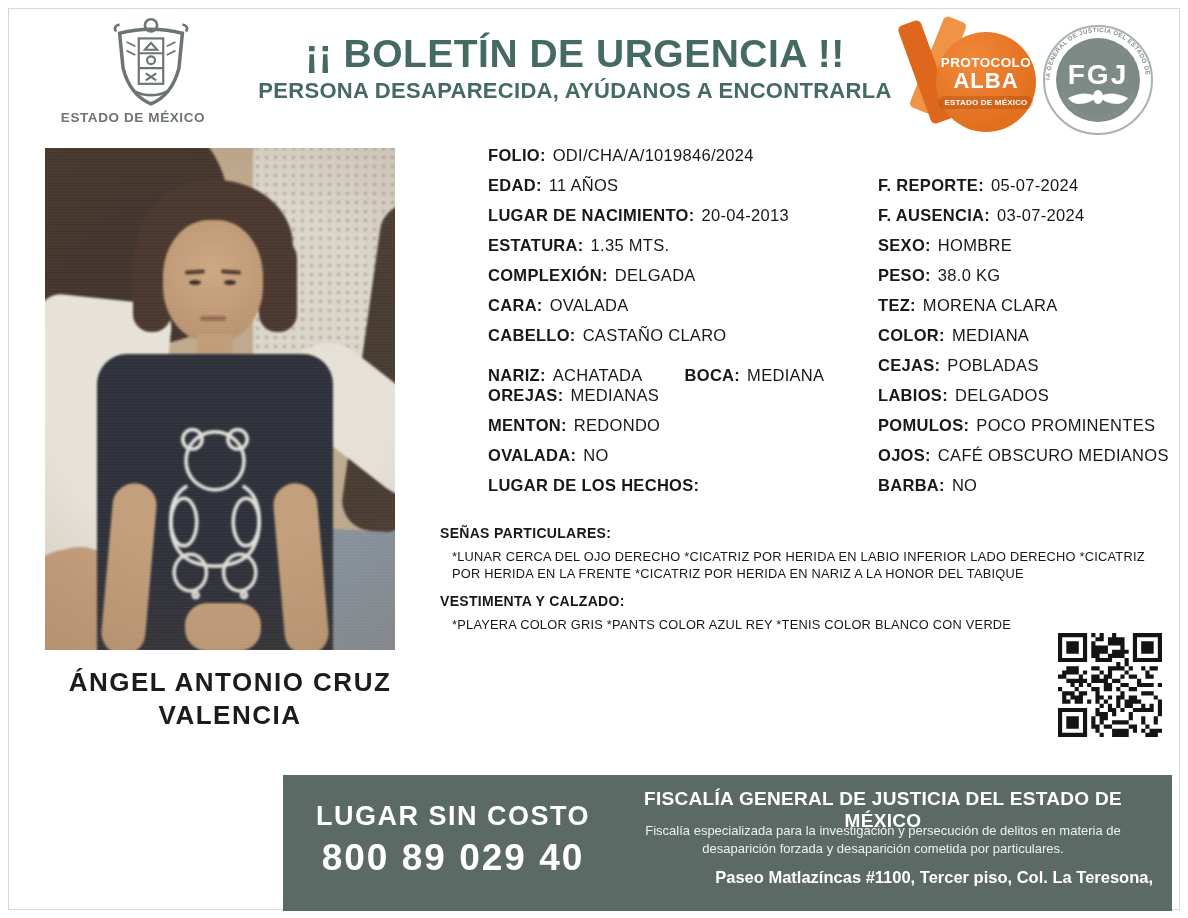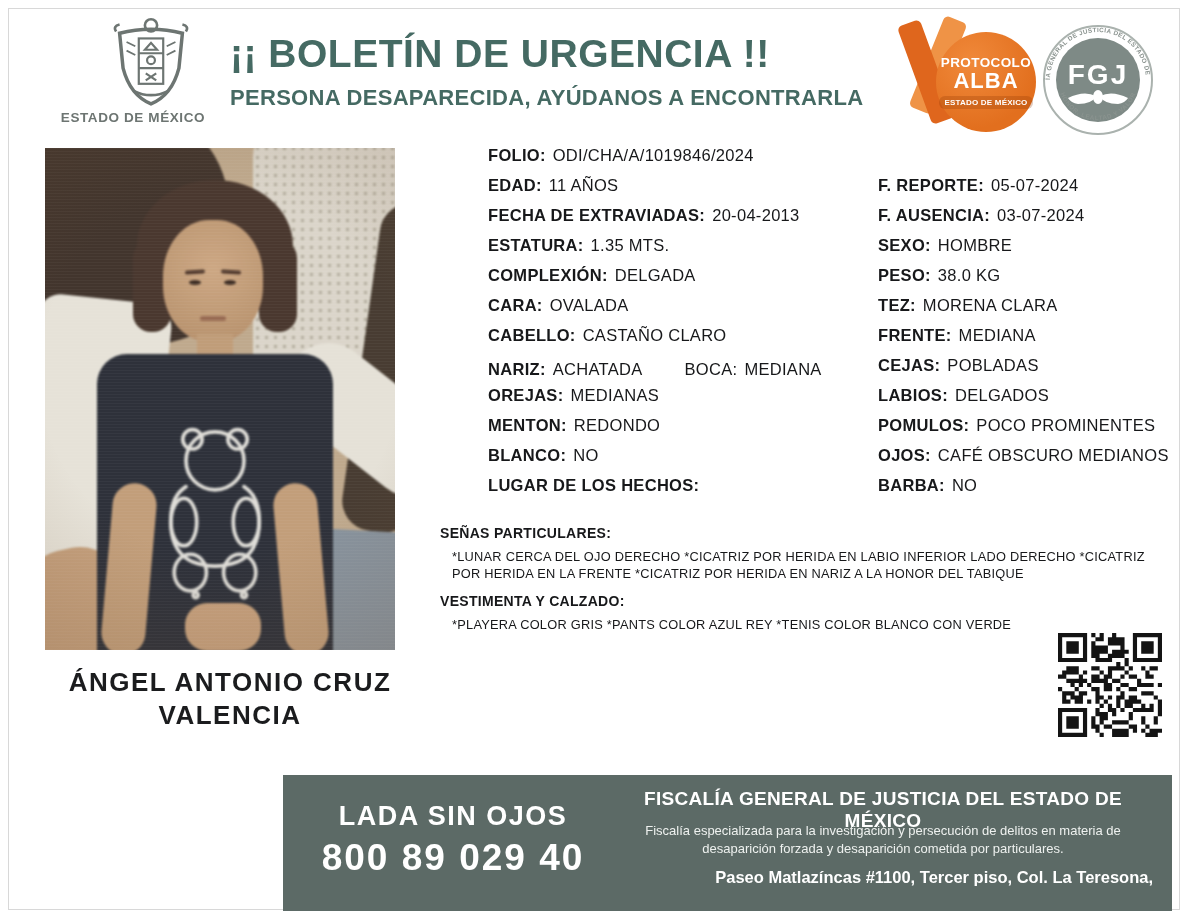--- a/index.html
+++ b/index.html
@@ -4,23 +4,23 @@
 <style>
   html,body{margin:0;padding:0;background:#fff;}
   .page{position:relative;width:1188px;height:918px;background:#fff;overflow:hidden;
         font-family:"Liberation Sans",sans-serif;color:#17181a;}
   .frame{position:absolute;inset:8px;border:1px solid #d8d8d8;pointer-events:none;}
 
   
   .estado-logo{position:absolute;left:48px;top:14px;width:170px;height:118px;text-align:center;}
   .estado-caption{position:absolute;left:0;top:96px;width:170px;font-size:13.5px;font-weight:700;
         letter-spacing:.6px;color:#6d7572;}
-  .title-block{position:absolute;left:230px;top:34px;width:690px;text-align:left;}
+  .title-block{position:absolute;left:230px;top:34px;width:690px;text-align:center;}
   .main-title{font-size:39px;font-weight:800;letter-spacing:.5px;color:#456a63;line-height:1.05;}
-  .sub-title{font-size:22px;font-weight:700;letter-spacing:.3px;color:#456a63;margin-top:10px;}
+  .sub-title{font-size:22px;font-weight:700;letter-spacing:.3px;color:#456a63;margin-top:3px;}
 
   .alba-logo{position:absolute;left:900px;top:12px;width:138px;height:126px;}
   .alba-ribbon1,.alba-ribbon2{position:absolute;border-radius:5px;}
   .alba-ribbon1{left:26px;top:4px;width:24px;height:98px;background:#ef9346;transform:rotate(22deg);}
   .alba-ribbon2{left:14px;top:8px;width:24px;height:104px;background:#df661d;transform:rotate(-20deg);}
   .alba-circle{position:absolute;left:36px;top:20px;width:100px;height:100px;border-radius:50%;
         background:radial-gradient(circle at 35% 30%,#f0893a,#e26f1e 70%);
         display:flex;flex-direction:column;align-items:center;justify-content:center;color:#fff;}
   .alba-l1{font-size:13.5px;font-weight:800;letter-spacing:.4px;}
   .alba-l2{font-size:22px;font-weight:800;letter-spacing:1px;line-height:1;}
@@ -58,21 +58,21 @@
   .ph-hands{left:140px;top:455px;width:76px;height:48px;background:#cba179;border-radius:22px;}
   .ph-teddy{left:100px;top:272px;width:140px;height:188px;}
   .photo-grain{position:absolute;inset:0;pointer-events:none;
         background:radial-gradient(circle at 50% 45%,transparent 55%,rgba(110,80,50,.18)),
         repeating-linear-gradient(0deg,rgba(255,255,255,.035) 0 1px,transparent 1px 3px);}
 
   
   .row{position:absolute;display:flex;align-items:baseline;white-space:nowrap;font-size:16.5px;letter-spacing:.3px;}
   .row .lbl{font-weight:800;margin-right:7px;margin-left:48px;}
   .row .val{font-weight:400;}
-  .row .lbl2{font-weight:400;margin:4px 7px 0 42px;}
+  .row .lbl2{font-weight:700;margin:10px 7px 0 42px;}
   .colL{left:440px;} .colR{left:830px;}
   .sub-line{position:absolute;left:452px;font-size:13.2px;letter-spacing:.3px;font-weight:400;}
   .sec-head{position:absolute;left:440px;font-size:14px;font-weight:700;letter-spacing:.3px;}
   .sec-text{position:absolute;left:452px;width:700px;font-size:12.8px;line-height:1.35;letter-spacing:.25px;}
 
   .person-name{position:absolute;left:20px;top:666px;width:420px;text-align:center;
         font-size:26px;font-weight:800;letter-spacing:1.5px;line-height:1.25;color:#1b1c1e;}
 
   .qr{position:absolute;left:1058px;top:633px;width:104px;height:104px;background:#fff;}
 
@@ -203,21 +203,21 @@
 
   <div class="row colL" style="top:146px">
     <span class="lbl">FOLIO:</span>
     <span class="val">ODI/CHA/A/1019846/2024</span>
   </div>
   <div class="row colL" style="top:176px">
     <span class="lbl">EDAD:</span>
     <span class="val">11 AÑOS</span>
   </div>
   <div class="row colL" style="top:206px">
-    <span class="lbl">FECHA DE EXTRAVIADAS:</span>
+    <span class="lbl">LUGAR DE NACIMIENTO:</span>
     <span class="val">20-04-2013</span>
   </div>
   <div class="row colL" style="top:236px">
     <span class="lbl">ESTATURA:</span>
     <span class="val">1.35 MTS.</span>
   </div>
   <div class="row colL" style="top:266px">
     <span class="lbl">COMPLEXIÓN:</span>
     <span class="val">DELGADA</span>
   </div>
@@ -237,21 +237,21 @@
   </div>
   <div class="row colL" style="top:386px">
     <span class="lbl">OREJAS:</span>
     <span class="val">MEDIANAS</span>
   </div>
   <div class="row colL" style="top:416px">
     <span class="lbl">MENTON:</span>
     <span class="val">REDONDO</span>
   </div>
   <div class="row colL" style="top:446px">
-    <span class="lbl">BLANCO:</span>
+    <span class="lbl">OVALADA:</span>
     <span class="val">NO</span>
   </div>
   <div class="row colL" style="top:476px">
     <span class="lbl">LUGAR DE LOS HECHOS:</span>
   </div>
 
   <div class="row colR" style="top:176px">
     <span class="lbl">F. REPORTE:</span>
     <span class="val">05-07-2024</span>
   </div>
@@ -265,21 +265,21 @@
   </div>
   <div class="row colR" style="top:266px">
     <span class="lbl">PESO:</span>
     <span class="val">38.0 KG</span>
   </div>
   <div class="row colR" style="top:296px">
     <span class="lbl">TEZ:</span>
     <span class="val">MORENA CLARA</span>
   </div>
   <div class="row colR" style="top:326px">
-    <span class="lbl">FRENTE:</span>
+    <span class="lbl">COLOR:</span>
     <span class="val">MEDIANA</span>
   </div>
   <div class="row colR" style="top:356px">
     <span class="lbl">CEJAS:</span>
     <span class="val">POBLADAS</span>
   </div>
   <div class="row colR" style="top:386px">
     <span class="lbl">LABIOS:</span>
     <span class="val">DELGADOS</span>
   </div>
@@ -307,21 +307,21 @@
   </div>
 
   <div class="qr">
     <svg id="qr-svg" width="104" height="104" viewBox="0 0 100 100">
         <path d="M32 0h4v4h-4zM40 0h4v4h-4zM52 0h4v4h-4zM36 4h4v4h-4zM40 4h4v4h-4zM48 4h4v4h-4zM52 4h4v4h-4zM56 4h4v4h-4zM60 4h4v4h-4zM32 8h4v4h-4zM48 8h4v4h-4zM52 8h4v4h-4zM56 8h4v4h-4zM60 8h4v4h-4zM32 12h4v4h-4zM36 12h4v4h-4zM40 12h4v4h-4zM44 12h4v4h-4zM60 12h4v4h-4zM32 16h4v4h-4zM36 16h4v4h-4zM40 16h4v4h-4zM44 16h4v4h-4zM52 16h4v4h-4zM56 16h4v4h-4zM60 16h4v4h-4zM64 16h4v4h-4zM32 20h4v4h-4zM36 20h4v4h-4zM48 20h4v4h-4zM52 20h4v4h-4zM56 20h4v4h-4zM60 20h4v4h-4zM36 24h4v4h-4zM40 24h4v4h-4zM44 24h4v4h-4zM48 24h4v4h-4zM64 24h4v4h-4zM56 28h4v4h-4zM64 28h4v4h-4zM8 32h4v4h-4zM12 32h4v4h-4zM16 32h4v4h-4zM32 32h4v4h-4zM36 32h4v4h-4zM48 32h4v4h-4zM52 32h4v4h-4zM56 32h4v4h-4zM60 32h4v4h-4zM68 32h4v4h-4zM80 32h4v4h-4zM88 32h4v4h-4zM92 32h4v4h-4zM4 36h4v4h-4zM8 36h4v4h-4zM12 36h4v4h-4zM16 36h4v4h-4zM24 36h4v4h-4zM40 36h4v4h-4zM48 36h4v4h-4zM64 36h4v4h-4zM84 36h4v4h-4zM0 40h4v4h-4zM4 40h4v4h-4zM20 40h4v4h-4zM32 40h4v4h-4zM36 40h4v4h-4zM44 40h4v4h-4zM48 40h4v4h-4zM60 40h4v4h-4zM68 40h4v4h-4zM72 40h4v4h-4zM84 40h4v4h-4zM88 40h4v4h-4zM8 44h4v4h-4zM12 44h4v4h-4zM16 44h4v4h-4zM20 44h4v4h-4zM24 44h4v4h-4zM32 44h4v4h-4zM36 44h4v4h-4zM40 44h4v4h-4zM44 44h4v4h-4zM52 44h4v4h-4zM56 44h4v4h-4zM76 44h4v4h-4zM12 48h4v4h-4zM20 48h4v4h-4zM28 48h4v4h-4zM44 48h4v4h-4zM48 48h4v4h-4zM60 48h4v4h-4zM64 48h4v4h-4zM76 48h4v4h-4zM80 48h4v4h-4zM84 48h4v4h-4zM88 48h4v4h-4zM96 48h4v4h-4zM0 52h4v4h-4zM16 52h4v4h-4zM32 52h4v4h-4zM36 52h4v4h-4zM44 52h4v4h-4zM48 52h4v4h-4zM56 52h4v4h-4zM68 52h4v4h-4zM72 52h4v4h-4zM4 56h4v4h-4zM8 56h4v4h-4zM12 56h4v4h-4zM20 56h4v4h-4zM24 56h4v4h-4zM36 56h4v4h-4zM60 56h4v4h-4zM80 56h4v4h-4zM84 56h4v4h-4zM88 56h4v4h-4zM4 60h4v4h-4zM12 60h4v4h-4zM16 60h4v4h-4zM20 60h4v4h-4zM36 60h4v4h-4zM40 60h4v4h-4zM48 60h4v4h-4zM56 60h4v4h-4zM60 60h4v4h-4zM68 60h4v4h-4zM72 60h4v4h-4zM92 60h4v4h-4zM4 64h4v4h-4zM8 64h4v4h-4zM16 64h4v4h-4zM20 64h4v4h-4zM28 64h4v4h-4zM36 64h4v4h-4zM44 64h4v4h-4zM56 64h4v4h-4zM64 64h4v4h-4zM68 64h4v4h-4zM72 64h4v4h-4zM76 64h4v4h-4zM96 64h4v4h-4zM40 68h4v4h-4zM48 68h4v4h-4zM56 68h4v4h-4zM64 68h4v4h-4zM68 68h4v4h-4zM80 68h4v4h-4zM88 68h4v4h-4zM96 68h4v4h-4zM36 72h4v4h-4zM48 72h4v4h-4zM52 72h4v4h-4zM60 72h4v4h-4zM72 72h4v4h-4zM76 72h4v4h-4zM80 72h4v4h-4zM84 72h4v4h-4zM88 72h4v4h-4zM96 72h4v4h-4zM36 76h4v4h-4zM40 76h4v4h-4zM44 76h4v4h-4zM52 76h4v4h-4zM68 76h4v4h-4zM96 76h4v4h-4zM32 80h4v4h-4zM40 80h4v4h-4zM44 80h4v4h-4zM68 80h4v4h-4zM80 80h4v4h-4zM92 80h4v4h-4zM32 84h4v4h-4zM40 84h4v4h-4zM52 84h4v4h-4zM56 84h4v4h-4zM60 84h4v4h-4zM64 84h4v4h-4zM80 84h4v4h-4zM92 84h4v4h-4zM32 88h4v4h-4zM36 88h4v4h-4zM44 88h4v4h-4zM48 88h4v4h-4zM68 88h4v4h-4zM72 88h4v4h-4zM84 88h4v4h-4zM36 92h4v4h-4zM52 92h4v4h-4zM56 92h4v4h-4zM60 92h4v4h-4zM64 92h4v4h-4zM72 92h4v4h-4zM80 92h4v4h-4zM88 92h4v4h-4zM92 92h4v4h-4zM96 92h4v4h-4zM40 96h4v4h-4zM52 96h4v4h-4zM56 96h4v4h-4zM60 96h4v4h-4zM64 96h4v4h-4zM84 96h4v4h-4zM88 96h4v4h-4zM92 96h4v4h-4zM0 0h28v28h-28zM4 4h20v20h-20zM8 8h12v12h-12zM72 0h28v28h-28zM76 4h20v20h-20zM80 8h12v12h-12zM0 72h28v28h-28zM4 76h20v20h-20zM8 80h12v12h-12z" fill="#141414" fill-rule="evenodd"></path>
       </svg>
   </div>
 
 
   <div class="footer-band">
-    <div class="lada-label">LADA SIN OJOS</div>
+    <div class="lada-label">LUGAR SIN COSTO</div>
     <div class="lada-number">800 89 029 40</div>
     <div class="fis-title">FISCALÍA GENERAL DE JUSTICIA DEL ESTADO DE MÉXICO</div>
     <div class="fis-desc">Fiscalía especializada para la investigación y persecución de delitos en materia de desaparición forzada y desaparición cometida por particulares.</div>
     <div class="fis-addr">
       <div>Paseo Matlazíncas #1100, Tercer piso, Col. La Teresona,</div>
     </div>
   </div>
 </div>
 
 </body></html>

